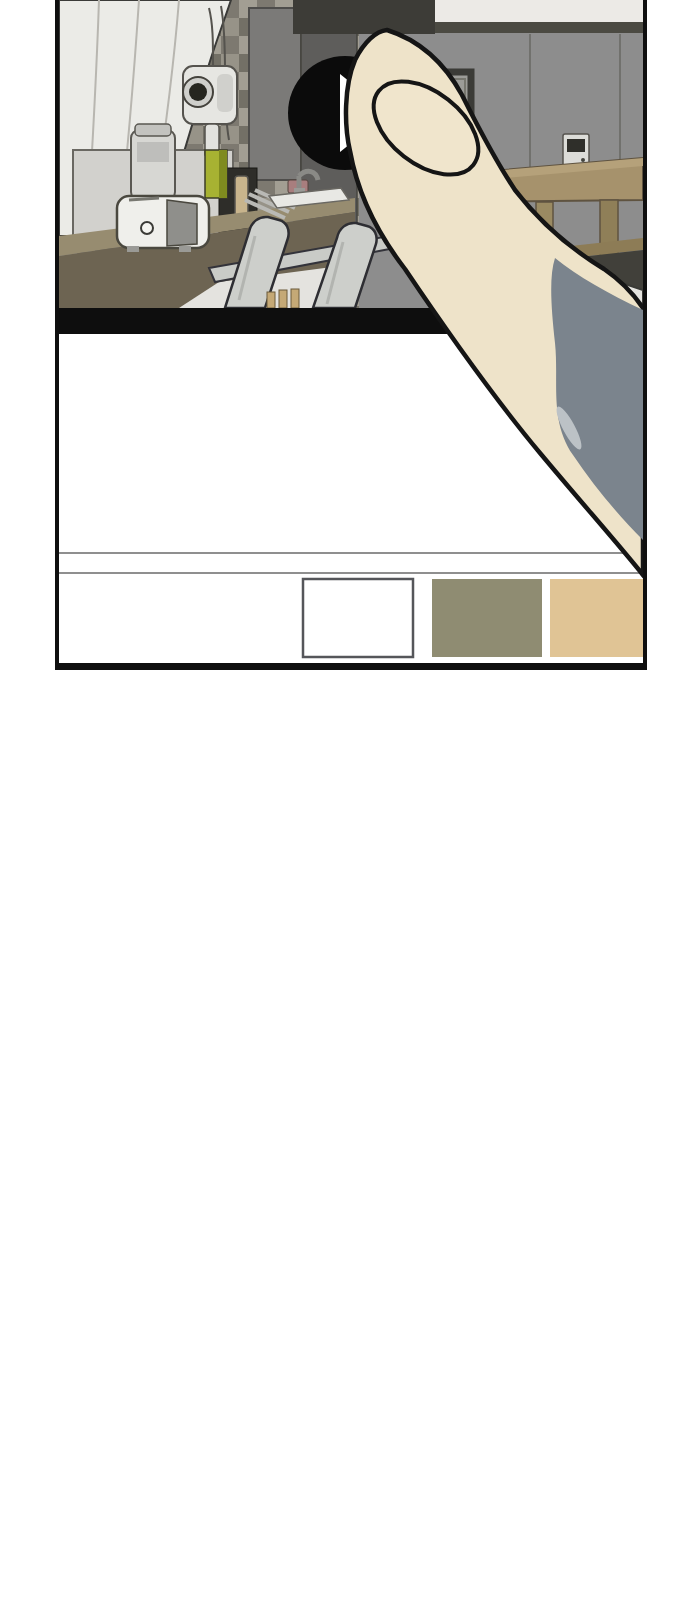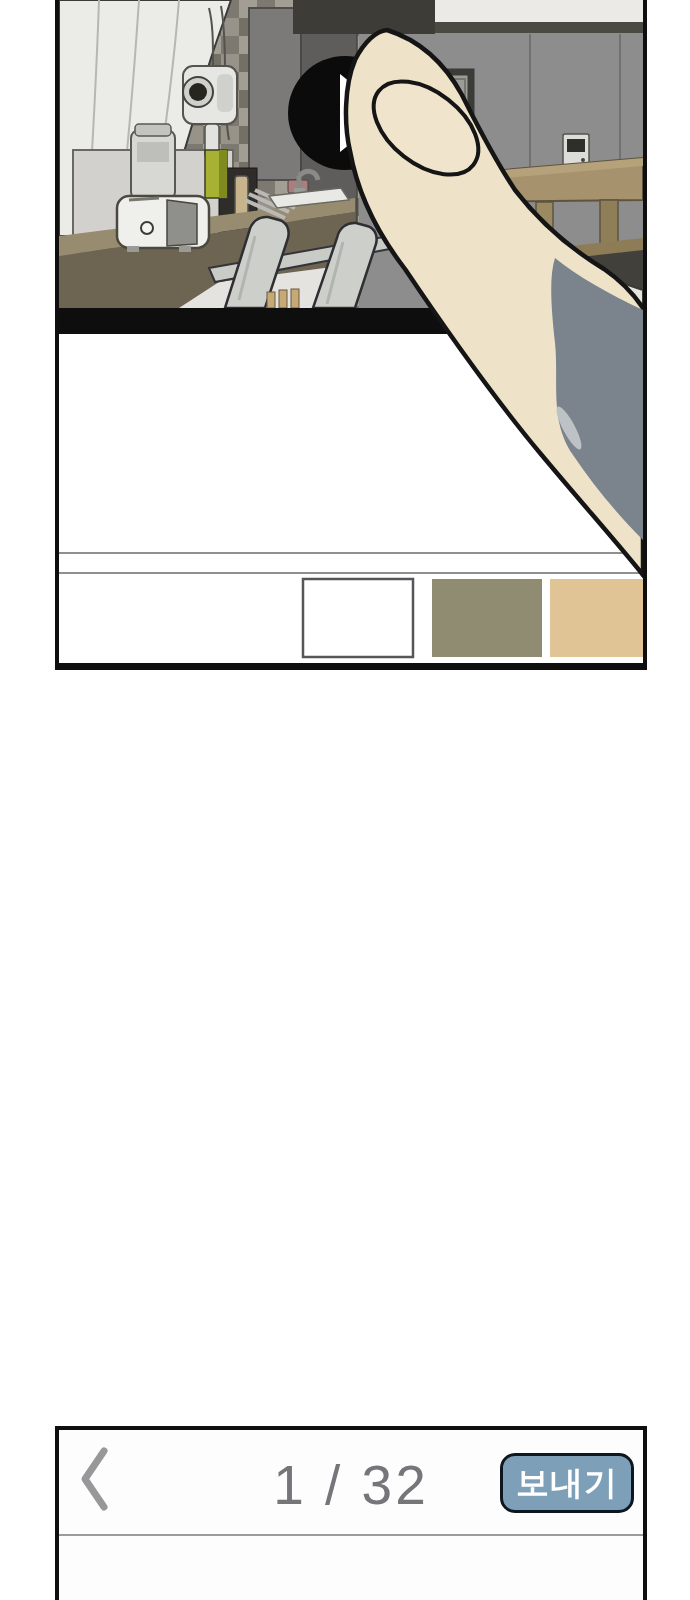--- a/index.html
+++ b/index.html
@@ -156,26 +156,14 @@
                  C561,280 574,293 584,308 L584,575 C561,546 521,501 481,453 C431,393 381,321 346,269
                  C319,234 299,196 291,151 C285,125 285,86 296,60 C305,42 317,31 328,30 Z" stroke="#151515" stroke-width="4.5" fill="#eee3c9"></path>
         <ellipse cx="367" cy="128" rx="60" ry="36" transform="rotate(38 367 128)" stroke="#151515" stroke-width="4" fill="#f0e5cc"></ellipse>
         <path d="M496,258 C518,276 550,294 584,310 L584,540 C562,518 536,488 514,455
                  C490,420 500,381 496,343 C492,306 490,277 496,258 Z" fill="#7b848d"></path>
         <ellipse cx="510" cy="428" rx="6" ry="24" transform="rotate(-28 510 428)" fill="#bcc2c6"></ellipse>
       </g>
     </svg>
   </div>
 
-  <div class="navbar">
-    <div class="nav-inner">
-      <button class="back-btn" aria-label="back">
-        <svg width="34" height="66" viewBox="0 0 34 66">
-          <path d="M27,5 L8,33 L27,61" fill="none" stroke="#98989a" stroke-width="7" stroke-linecap="round" stroke-linejoin="round"></path>
-        </svg>
-      </button>
-      <div class="page-ind">1 / 32</div>
-      <button class="send-btn">보내기</button>
-    </div>
-    <div class="nav-sep"></div>
-  </div>
 
 </div>
 
 </body></html>

